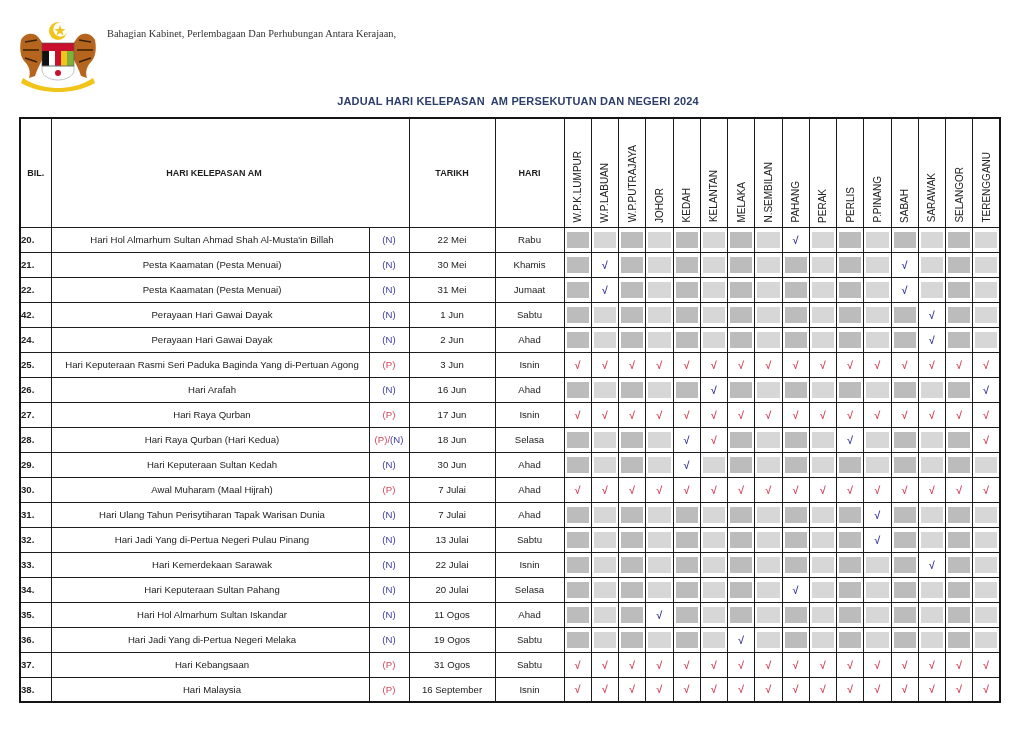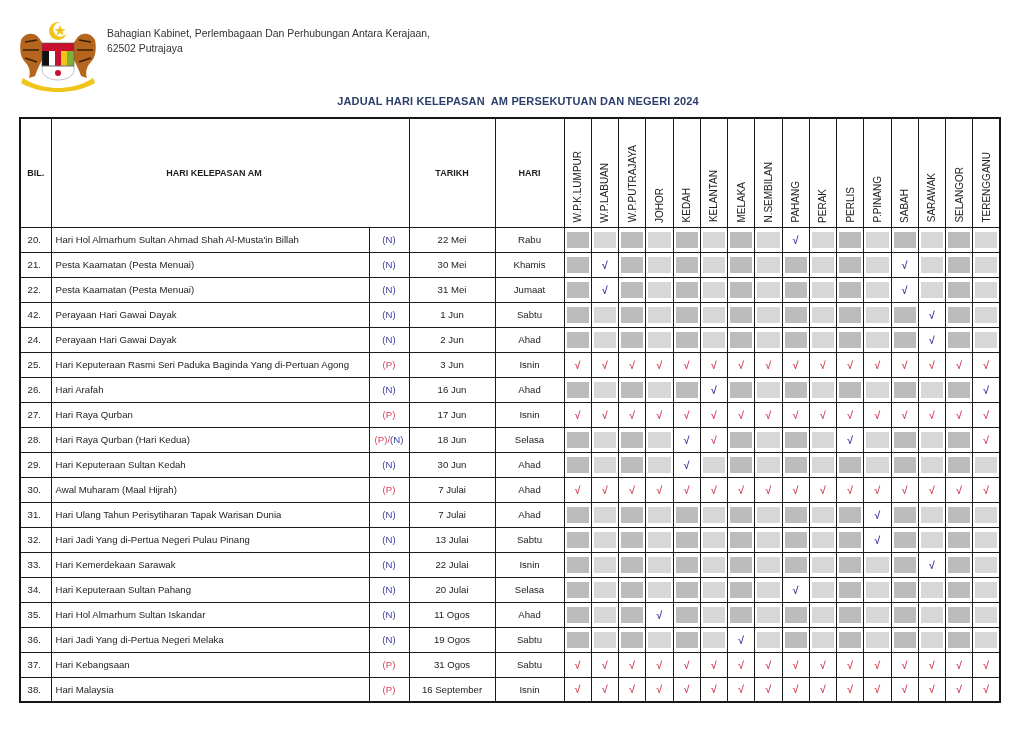--- a/index.html
+++ b/index.html
@@ -1,31 +1,31 @@
 <!DOCTYPE html>
 <html><head>
 <meta charset="utf-8">
 <style>
   html,body{margin:0;padding:0;}
   body{width:1024px;height:731px;background:#ffffff;position:relative;overflow:hidden;font-family:"Liberation Sans",sans-serif;color:#222;}
   #logo{position:absolute;left:15px;top:20px;width:86px;height:72px;}
-  #address{position:absolute;left:107px;top:26px;font-size:10.4px;line-height:15px;color:#333;}
+  #address{position:absolute;left:107px;top:26px;font-size:10.4px;line-height:15px;color:#333;font-family:Liberation Serif, serif;}
   #address div{white-space:nowrap;}
   #doc-title{position:absolute;left:0;width:1036px;top:95px;text-align:center;font-size:11px;font-weight:bold;color:#2c3e6b;letter-spacing:0.15px;white-space:pre;}
   #tbl{position:absolute;left:19px;top:117px;width:980px;border-collapse:collapse;table-layout:fixed;border:2px solid #151515;}
   #tbl th,#tbl td{border:1.6px solid #1c1c1c;padding:0;overflow:hidden;}
   #tbl thead tr{height:109px;}
   #tbl tbody tr{height:25px;}
   #tbl th{font-size:9px;font-weight:bold;color:#1e1e1e;text-align:center;vertical-align:middle;}
   #tbl th.name-h span{display:inline-block;padding-right:40px;padding-left:8px;}
   #tbl th.sh{vertical-align:bottom;}
   .sh-wrap{height:104px;display:flex;align-items:flex-end;justify-content:center;padding-bottom:4px;box-sizing:border-box;}
   .sh-wrap span{writing-mode:vertical-rl;transform:rotate(180deg);font-size:10px;font-weight:normal;color:#222;white-space:nowrap;}
-  td.bil{text-align:center;padding-right:3px !important;font-size:9.6px;color:#222;}
-  td.nm{text-align:left;padding-left:4px !important;font-size:9.6px;white-space:nowrap;color:#222;}
+  td.bil{text-align:left;padding-right:3px !important;font-size:9.6px;color:#222;font-weight:bold;}
+  td.nm{text-align:center;padding-left:4px !important;font-size:9.6px;white-space:nowrap;color:#222;}
   td.cd{text-align:center;font-size:9.6px;white-space:nowrap;}
   td.dt,td.dy{text-align:center;font-size:9.6px;white-space:nowrap;color:#222;}
   td.st{position:relative;text-align:center;}
   td.st .fill{position:absolute;left:2px;right:2px;top:4px;bottom:4px;background:#bcbcbc;}
   td.st.odd .fill{background:#d7d7d7;}
   td.st .chk{font-size:10.5px;font-weight:bold;line-height:22px;}
 </style>
 </head>
 <body>
 
@@ -50,21 +50,20 @@
     <path d="M27,46 L59,46 L59,50 C59,56 51,60 43,60 C35,60 27,56 27,50 Z" fill="#ffffff" stroke="#999" stroke-width="0.6"></path>
     <circle cx="43" cy="53" r="3" fill="#c8102e"></circle>
     <rect x="27" y="23" width="32" height="23" fill="none" stroke="#555" stroke-width="0.6"></rect>
 
     <path d="M8,58 C20,66 34,68 43,68 C52,68 66,66 78,58 L80,63 C68,70 54,72 43,72 C32,72 18,70 6,63 Z" fill="#f0c419"></path>
   </svg>
 </div>
 
 <div id="address">
   <div>Bahagian Kabinet, Perlembagaan Dan Perhubungan Antara  Kerajaan,</div>
-  <div>62502 Putrajaya</div>
 </div>
 
 <div id="doc-title">JADUAL HARI KELEPASAN  AM PERSEKUTUAN DAN NEGERI 2024</div>
 
 <table id="tbl">
   <colgroup id="cols">
       <col style="width: 31px;">
       <col style="width: 318px;">
       <col style="width: 40px;">
       <col style="width: 86px;">

